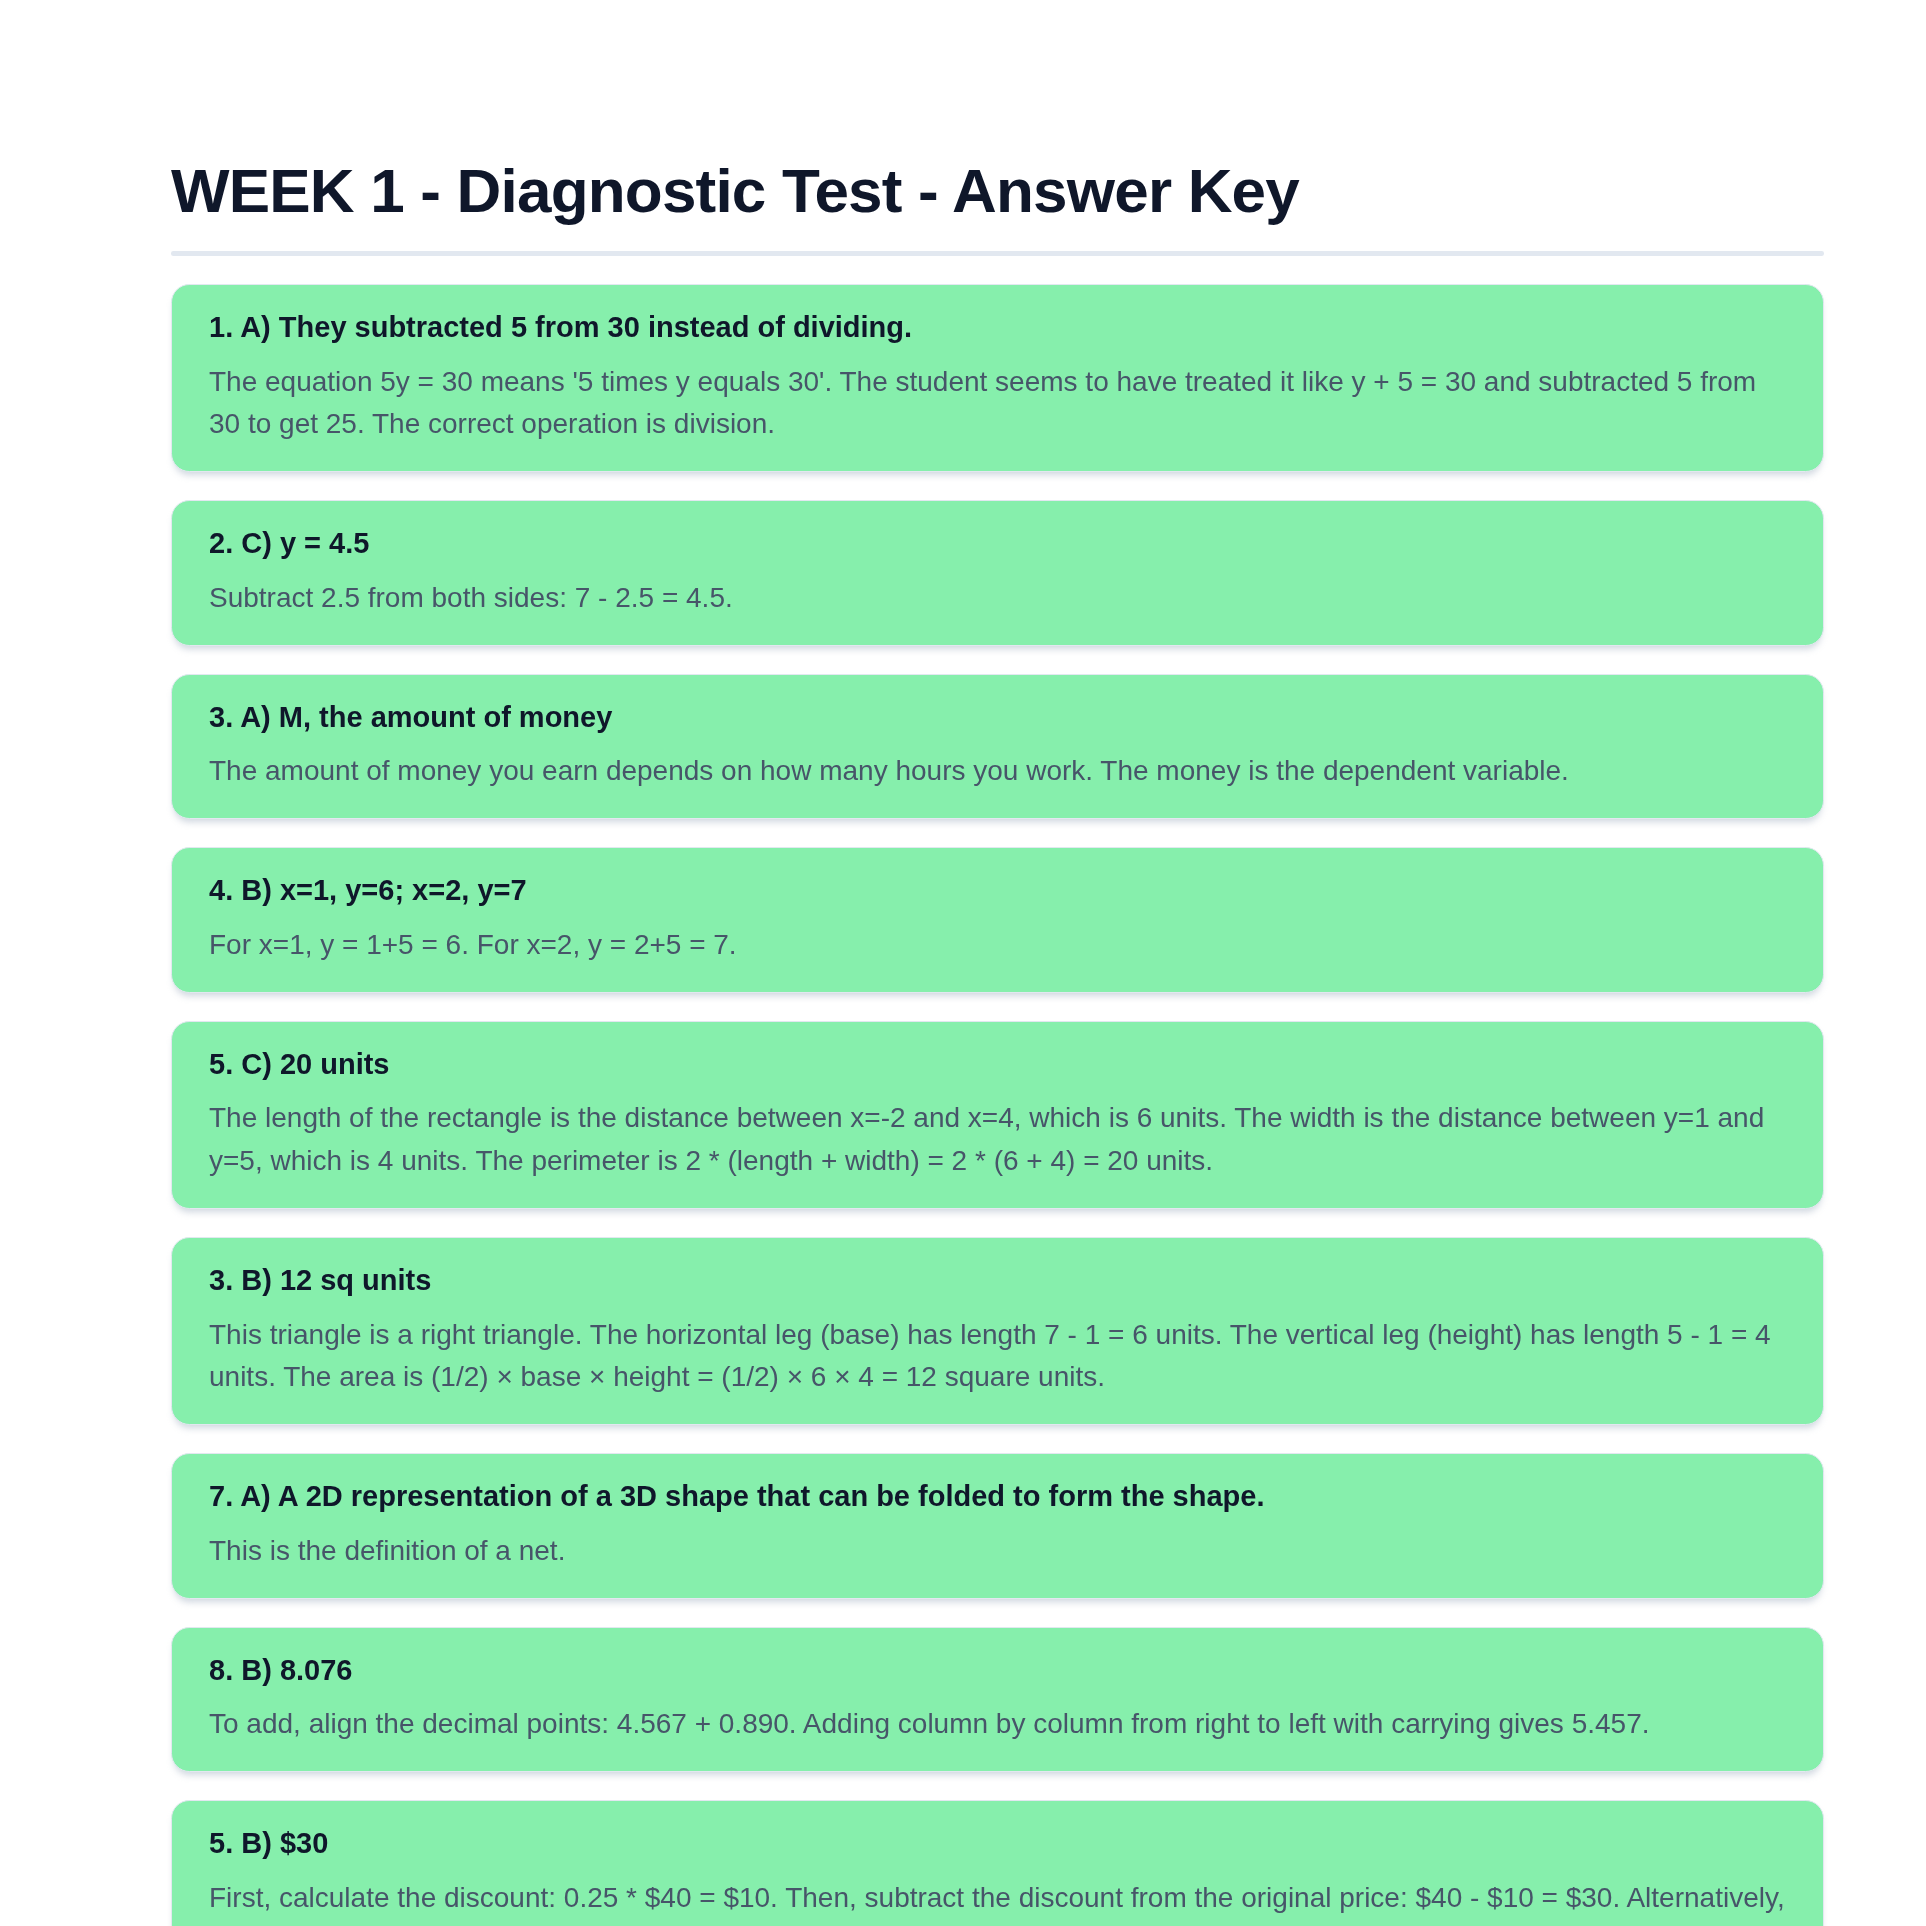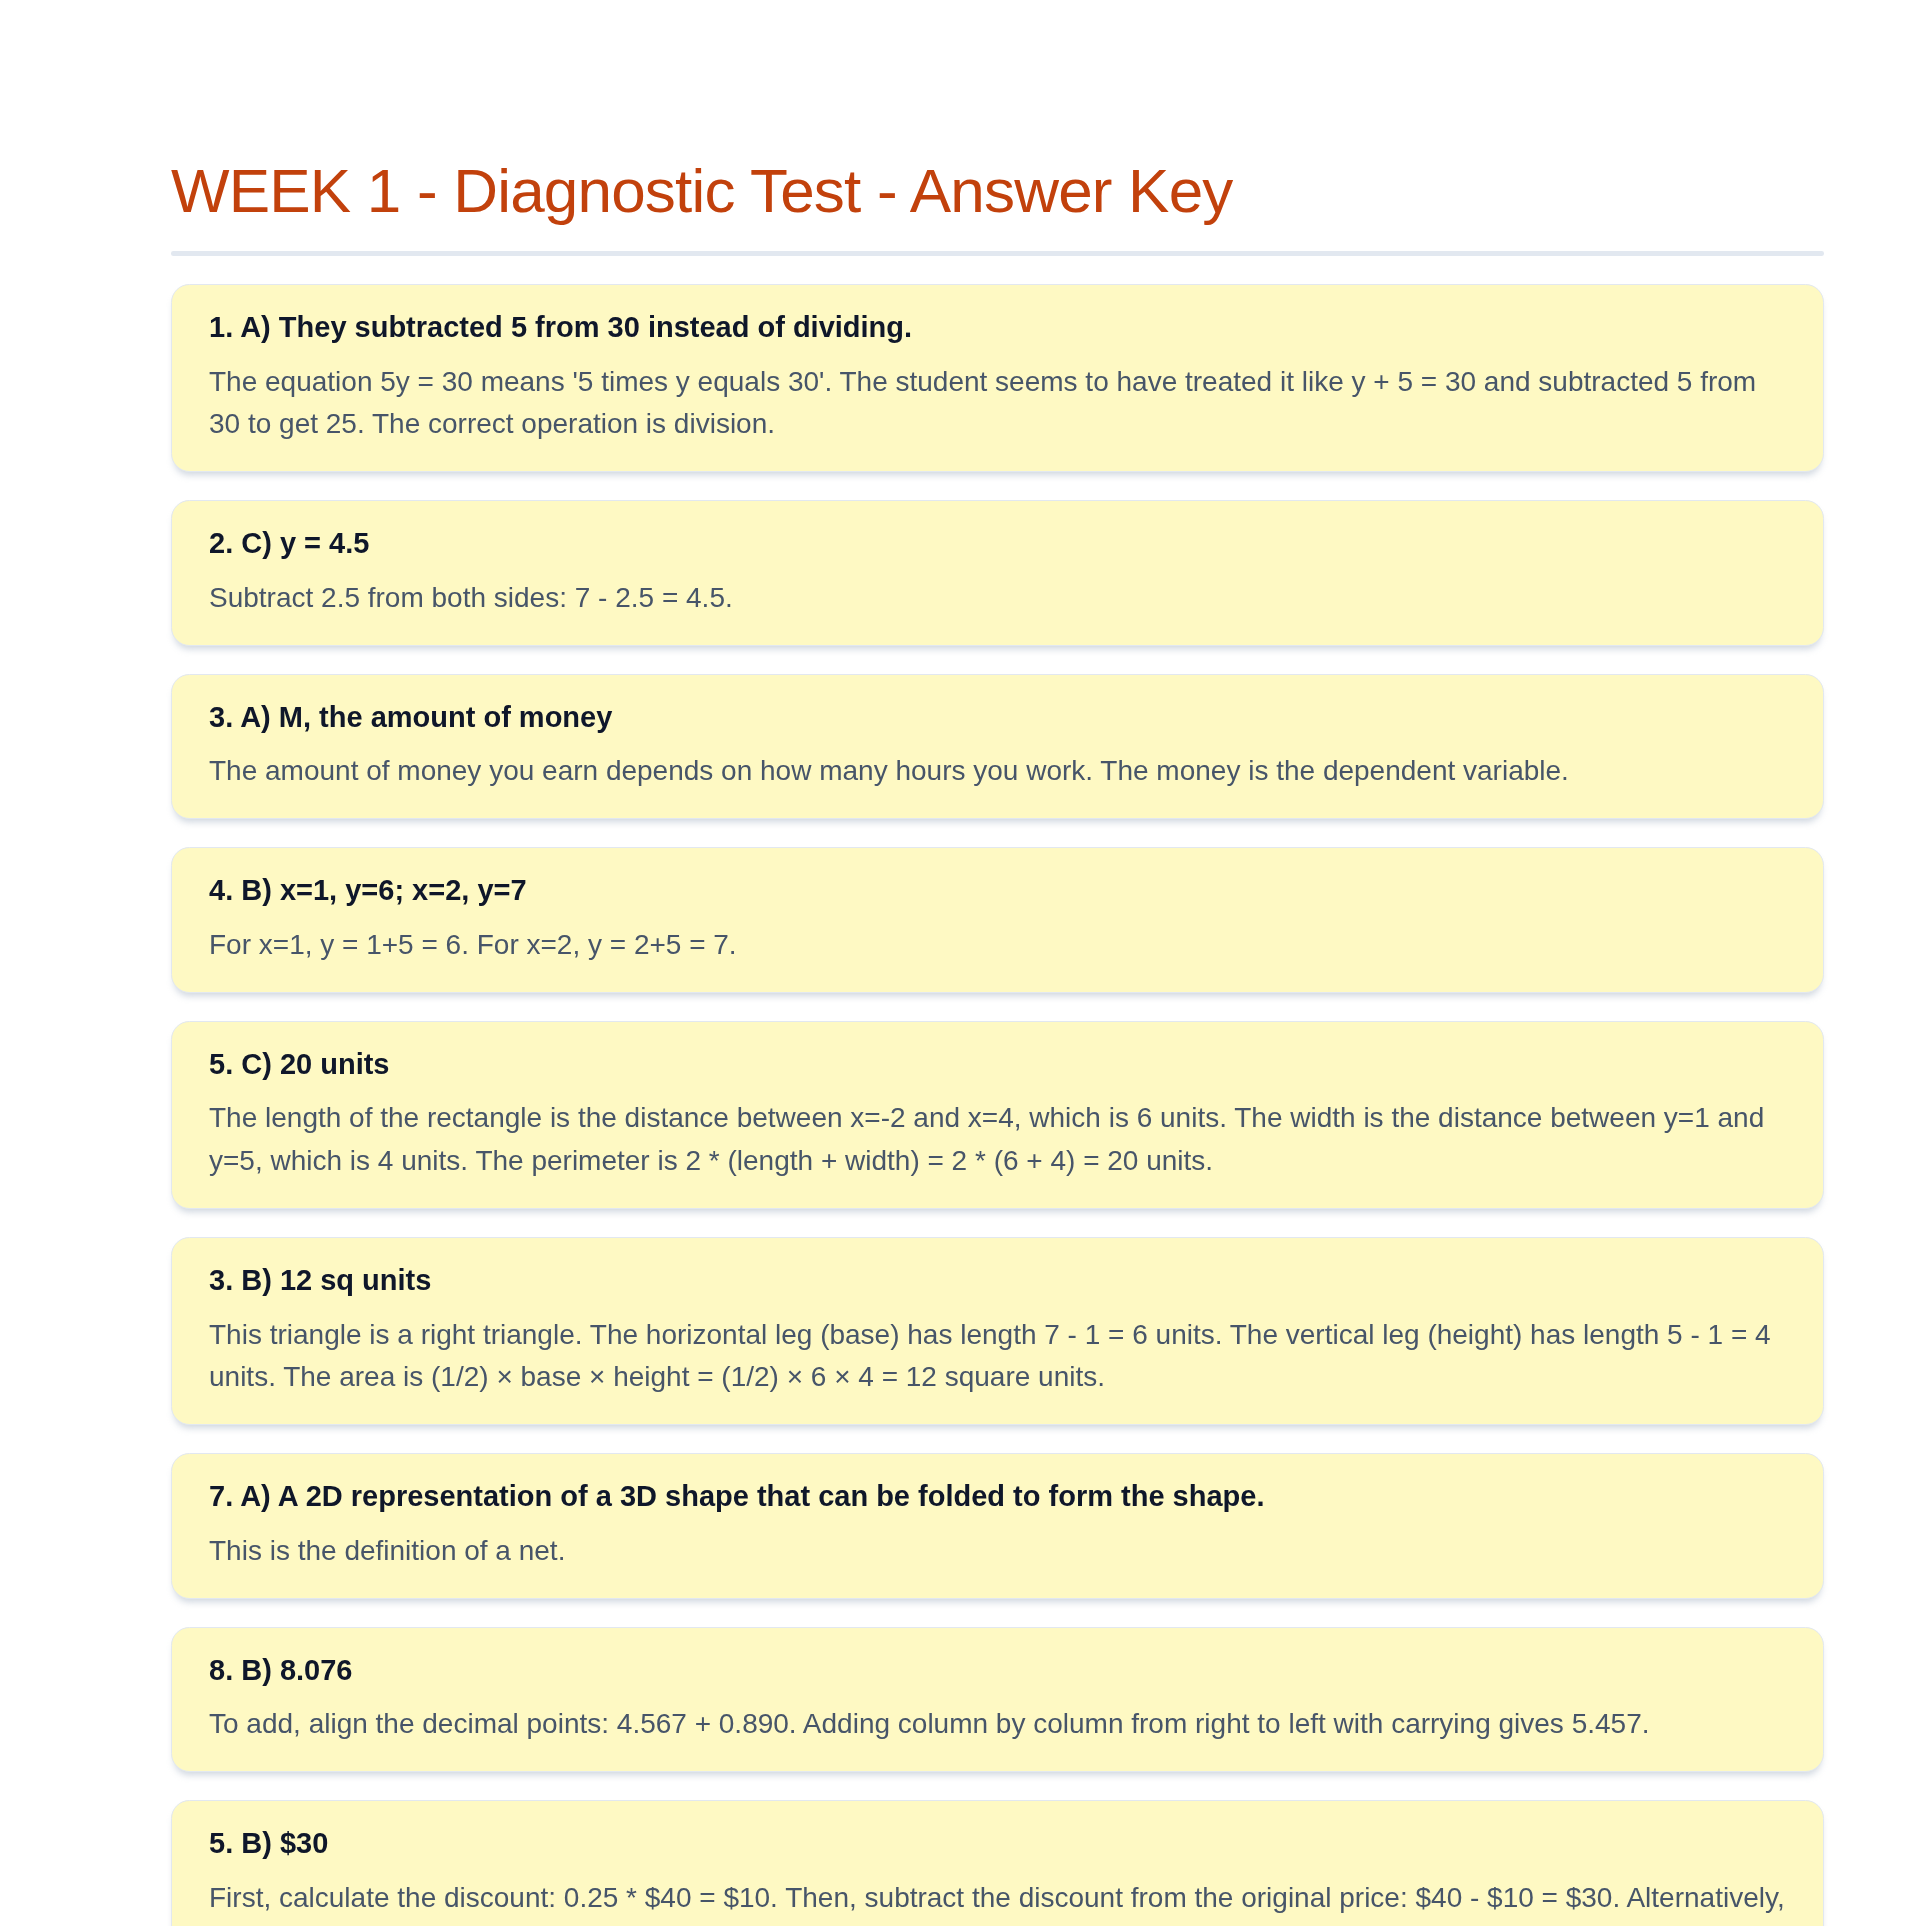--- a/index.html
+++ b/index.html
@@ -13,37 +13,37 @@
   }
   .page {
     width: 1965px;
     height: 2542px;
     padding: 154px 141px 46px 171px;
   }
   h1.doc-title {
     margin: 0 0 23px 0;
     font-size: 62px;
     line-height: 1.2;
-    font-weight: normal;
-    color: #c2410c;
+    font-weight: bold;
+    color: #0f172a;
     letter-spacing: -0.8px;
   }
   .title-rule {
     height: 4.6px;
     background: #e2e8f0;
     border: none;
     margin: 0 0 28px 0;
     border-radius: 2.3px;
   }
   .card {
     border: 1.5px solid #e2e8f0;
     border-radius: 18.5px;
     padding: 24px 37px 25.4px 37px;
     margin-bottom: 28px;
-    background: #fef9c3;
+    background: #86efac;
     box-shadow: 0 5.4px 7px -3.1px rgba(148, 163, 184, 0.45);
   }
   .card h2 {
     margin: 0 0 15.4px 0;
     font-size: 29px;
     line-height: 1.25;
     font-weight: bold;
     color: #0f172a;
   }
   .card p {

